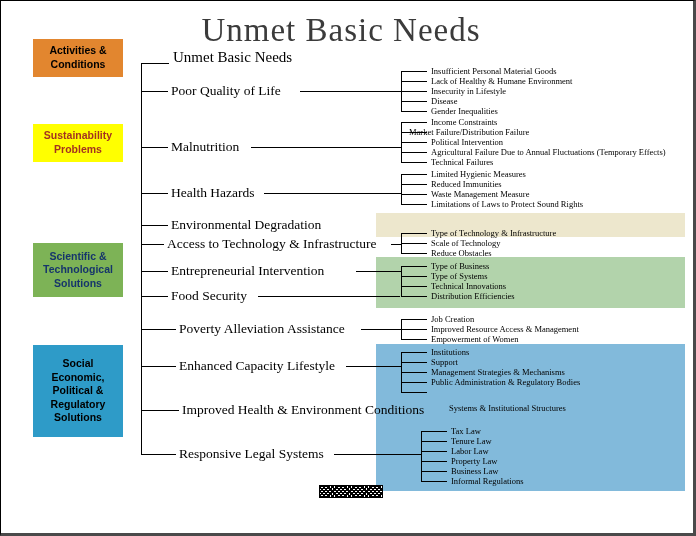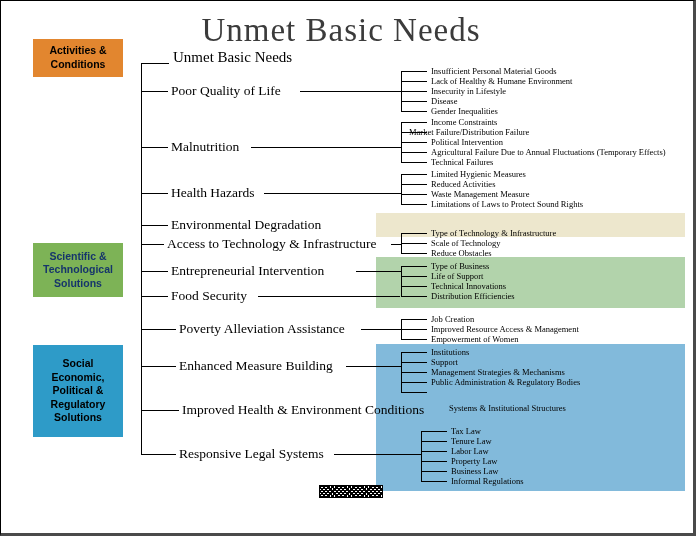--- a/index.html
+++ b/index.html
@@ -57,20 +57,21 @@
 <div class="frame">
 
   <div class="band" id="bandBeige" style="background: rgb(237, 231, 205);"></div>
   <div class="band" id="bandGreen" style="background: rgb(178, 211, 171);"></div>
   <div class="band" id="bandBlue" style="background: rgb(130, 186, 219);"></div>
 
   <div class="title">Unmet Basic Needs</div>
   <div class="root">Unmet Basic Needs</div>
 
   <div class="catbox" id="cat0" style="background: rgb(226, 134, 47); color: rgb(0, 0, 0);">Activities &amp; Conditions</div>
+  <div class="catbox" id="cat1" style="background: rgb(255, 255, 0); color: rgb(163, 51, 32);">Sustainability Problems</div>
   <div class="catbox" id="cat2" style="background: rgb(125, 179, 86); color: rgb(22, 53, 107);">Scientific &amp; Technological Solutions</div>
   <div class="catbox" id="cat3" style="background: rgb(46, 155, 200); color: rgb(0, 0, 0);">Social Economic, Political &amp; Regulatory Solutions</div>
 
   <div id="tree">
       <div class="vline" style="left: 140px; top: 62px; height: 392px; background: rgb(0, 0, 0);"></div>
       <div class="hline" style="left: 140px; top: 62px; width: 28px; background: rgb(0, 0, 0);"></div>
       <div class="hline" style="left: 140px; top: 90px; width: 27px; background: rgb(0, 0, 0);"></div>
       <div class="branch" style="left: 170px; top: 81px;">Poor Quality of Life</div>
       <div class="hline" style="left: 299px; top: 90px; width: 101px; background: rgb(0, 0, 0);"></div>
       <div class="vline" style="left: 400px; top: 70px; height: 41px; background: rgb(0, 0, 0);"></div>
@@ -98,21 +99,21 @@
       <div class="leaf" style="left: 430px; top: 146px;">Agricultural Failure Due to Annual Fluctuations (Temporary Effects)</div>
       <div class="hline" style="left: 400px; top: 161px; width: 26px; background: rgb(0, 0, 0);"></div>
       <div class="leaf" style="left: 430px; top: 156px;">Technical Failures</div>
       <div class="hline" style="left: 140px; top: 192px; width: 27px; background: rgb(0, 0, 0);"></div>
       <div class="branch" style="left: 170px; top: 183px;">Health Hazards</div>
       <div class="hline" style="left: 263px; top: 192px; width: 137px; background: rgb(0, 0, 0);"></div>
       <div class="vline" style="left: 400px; top: 173px; height: 31px; background: rgb(0, 0, 0);"></div>
       <div class="hline" style="left: 400px; top: 173px; width: 26px; background: rgb(0, 0, 0);"></div>
       <div class="leaf" style="left: 430px; top: 168px;">Limited Hygienic Measures</div>
       <div class="hline" style="left: 400px; top: 183px; width: 26px; background: rgb(0, 0, 0);"></div>
-      <div class="leaf" style="left: 430px; top: 178px;">Reduced Activities</div>
+      <div class="leaf" style="left: 430px; top: 178px;">Reduced Immunities</div>
       <div class="hline" style="left: 400px; top: 193px; width: 26px; background: rgb(0, 0, 0);"></div>
       <div class="leaf" style="left: 430px; top: 188px; text-align: right;">Waste Management Measure</div>
       <div class="hline" style="left: 400px; top: 203px; width: 26px; background: rgb(0, 0, 0);"></div>
       <div class="leaf" style="left: 430px; top: 198px;">Limitations of Laws to Protect Sound Rights</div>
       <div class="hline" style="left: 140px; top: 224px; width: 27px; background: rgb(0, 0, 0);"></div>
       <div class="branch" style="left: 170px; top: 215px;">Environmental Degradation</div>
       <div class="hline" style="left: 140px; top: 243px; width: 23px; background: rgb(0, 0, 0);"></div>
       <div class="branch" style="left: 166px; top: 234px;">Access to Technology &amp; Infrastructure</div>
       <div class="hline" style="left: 390px; top: 243px; width: 10px; background: rgb(0, 0, 0);"></div>
       <div class="vline" style="left: 400px; top: 232px; height: 21px; background: rgb(0, 0, 0);"></div>
@@ -122,40 +123,40 @@
       <div class="leaf" style="left: 430px; top: 237px;">Scale of Technology</div>
       <div class="hline" style="left: 400px; top: 252px; width: 26px; background: rgb(0, 0, 0);"></div>
       <div class="leaf" style="left: 430px; top: 247px;">Reduce Obstacles</div>
       <div class="hline" style="left: 140px; top: 270px; width: 27px; background: rgb(0, 0, 0);"></div>
       <div class="branch" style="left: 170px; top: 261px;">Entrepreneurial Intervention</div>
       <div class="hline" style="left: 355px; top: 270px; width: 45px; background: rgb(0, 0, 0);"></div>
       <div class="vline" style="left: 400px; top: 265px; height: 31px; background: rgb(0, 0, 0);"></div>
       <div class="hline" style="left: 400px; top: 265px; width: 26px; background: rgb(0, 0, 0);"></div>
       <div class="leaf" style="left: 430px; top: 260px;">Type of Business</div>
       <div class="hline" style="left: 400px; top: 275px; width: 26px; background: rgb(0, 0, 0);"></div>
-      <div class="leaf" style="left: 430px; top: 270px;">Life of Support</div>
+      <div class="leaf" style="left: 430px; top: 270px;">Type of Systems</div>
       <div class="hline" style="left: 400px; top: 285px; width: 26px; background: rgb(0, 0, 0);"></div>
       <div class="leaf" style="left: 430px; top: 280px;">Technical Innovations</div>
       <div class="hline" style="left: 400px; top: 295px; width: 26px; background: rgb(0, 0, 0);"></div>
       <div class="leaf" style="left: 430px; top: 290px;">Distribution Efficiencies</div>
       <div class="hline" style="left: 140px; top: 295px; width: 27px; background: rgb(0, 0, 0);"></div>
       <div class="branch" style="left: 170px; top: 286px;">Food Security</div>
       <div class="hline" style="left: 257px; top: 295px; width: 142px; background: rgb(0, 0, 0);"></div>
       <div class="hline" style="left: 140px; top: 328px; width: 35px; background: rgb(0, 0, 0);"></div>
       <div class="branch" style="left: 178px; top: 319px;">Poverty Alleviation Assistance</div>
       <div class="hline" style="left: 360px; top: 328px; width: 40px; background: rgb(0, 0, 0);"></div>
       <div class="vline" style="left: 400px; top: 318px; height: 21px; background: rgb(0, 0, 0);"></div>
       <div class="hline" style="left: 400px; top: 318px; width: 26px; background: rgb(0, 0, 0);"></div>
       <div class="leaf" style="left: 430px; top: 313px;">Job Creation</div>
       <div class="hline" style="left: 400px; top: 328px; width: 26px; background: rgb(0, 0, 0);"></div>
       <div class="leaf" style="left: 430px; top: 323px;">Improved Resource Access &amp; Management</div>
       <div class="hline" style="left: 400px; top: 338px; width: 26px; background: rgb(0, 0, 0);"></div>
       <div class="leaf" style="left: 430px; top: 333px;">Empowerment of Women</div>
       <div class="hline" style="left: 140px; top: 365px; width: 35px; background: rgb(0, 0, 0);"></div>
-      <div class="branch" style="left: 178px; top: 356px;">Enhanced Measure Building</div>
+      <div class="branch" style="left: 178px; top: 356px;">Enhanced Capacity Lifestyle</div>
       <div class="hline" style="left: 345px; top: 365px; width: 55px; background: rgb(0, 0, 0);"></div>
       <div class="vline" style="left: 400px; top: 351px; height: 41px; background: rgb(0, 0, 0);"></div>
       <div class="hline" style="left: 400px; top: 351px; width: 26px; background: rgb(0, 0, 0);"></div>
       <div class="leaf" style="left: 430px; top: 346px;">Institutions</div>
       <div class="hline" style="left: 400px; top: 361px; width: 26px; background: rgb(0, 0, 0);"></div>
       <div class="leaf" style="left: 430px; top: 356px;">Support</div>
       <div class="hline" style="left: 400px; top: 371px; width: 26px; background: rgb(0, 0, 0);"></div>
       <div class="leaf" style="left: 430px; top: 366px;">Management Strategies &amp; Mechanisms</div>
       <div class="hline" style="left: 400px; top: 381px; width: 26px; background: rgb(0, 0, 0);"></div>
       <div class="leaf" style="left: 430px; top: 376px;">Public Administration &amp; Regulatory Bodies</div>

